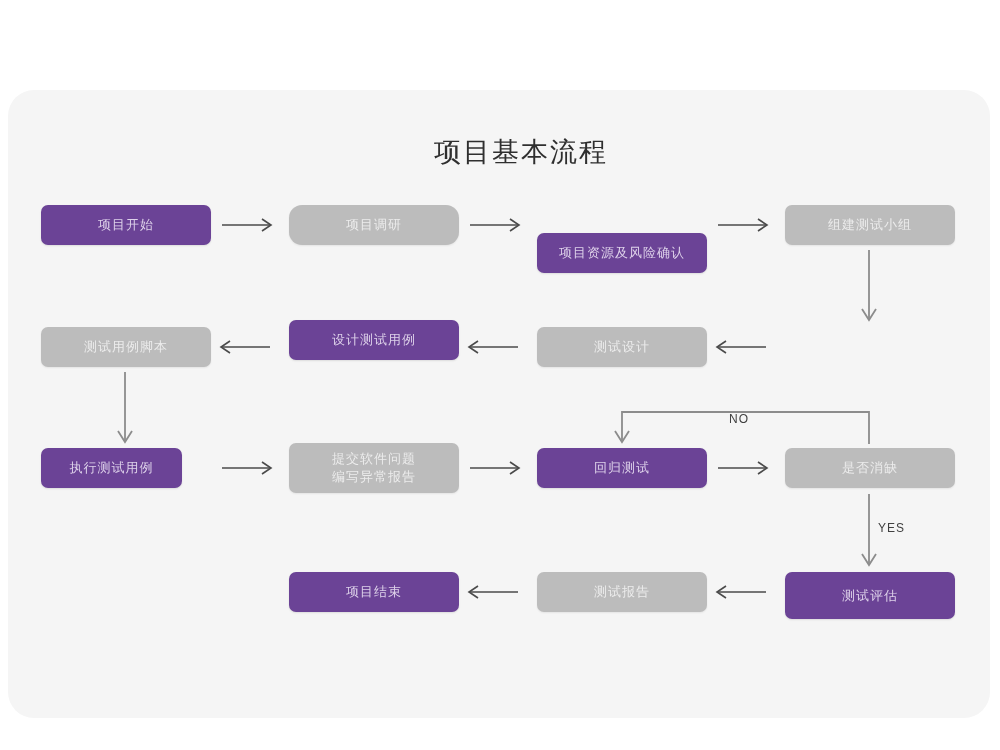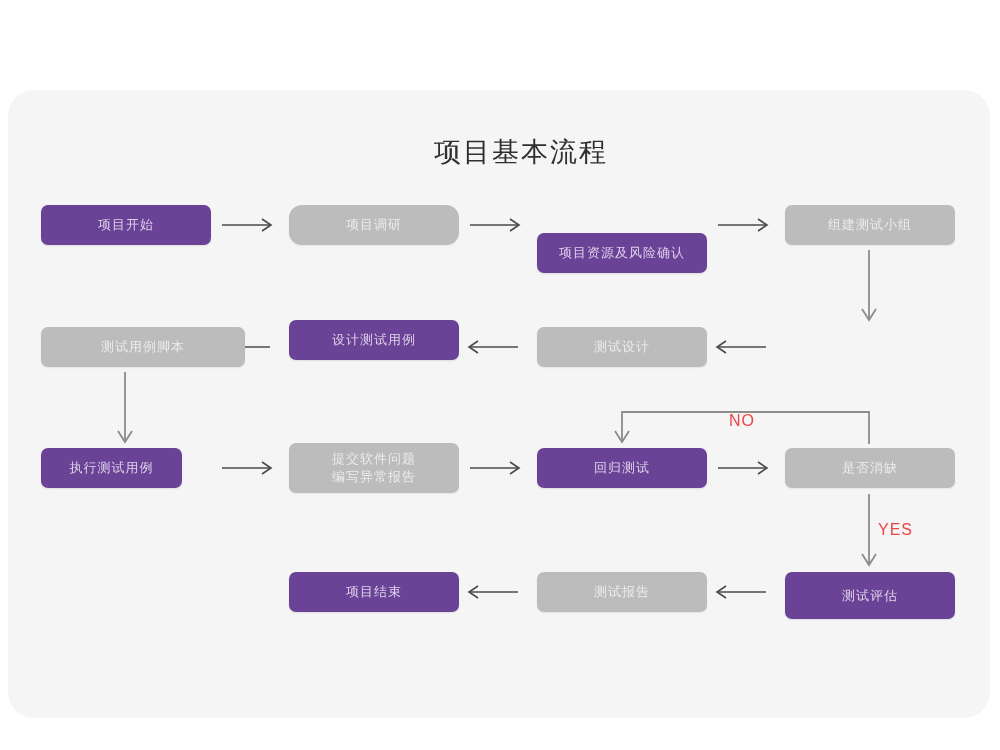--- a/index.html
+++ b/index.html
@@ -79,22 +79,22 @@
     stroke-width: 1.6;
     fill: none;
   }
   .edge-soft {
     stroke: #8c8c8c;
     stroke-width: 1.8;
     fill: none;
   }
   .edge-label {
     position: absolute;
-    font-size: 16px;
-    color: #ef4444;
+    font-size: 12px;
+    color: #404040;
     letter-spacing: 1px;
   }
 </style>
 </head>
 <body>
 
 <div id="canvas">
 
   <div class="panel"></div>
 
@@ -175,21 +175,21 @@
   <div class="edge-label" style="left:878px; top:521px;">YES</div>
 
   <div class="node purple" style="left:41px;  top:205px; width:170px; height:40px;">项目开始</div>
 
   <div class="node gray" style="left:289px; top:205px; width:170px; height:40px;border-radius:13px;">项目调研</div>
 
   <div class="node purple" style="left:537px; top:205px; width:170px; height:40px;margin-top:28px;">项目资源及风险确认</div>
 
   <div class="node gray" style="left:785px; top:205px; width:170px; height:40px;">组建测试小组</div>
 
-  <div class="node gray" style="left:41px;  top:327px; width:204px; height:40px;">测试用例脚本</div>
+  <div class="node gray" style="left:41px;  top:327px; width:170px; height:40px;">测试用例脚本</div>
 
   <div class="node purple" style="left:289px; top:320px; width:170px; height:40px;">设计测试用例</div>
 
   <div class="node gray" style="left:537px; top:327px; width:170px; height:40px;">测试设计</div>
 
 
   <div class="node purple" style="left:41px;  top:448px; width:141px; height:40px;">执行测试用例</div>
 
   <div class="node gray" style="left:289px; top:443px; width:170px; height:50px; white-space:pre-line;">提交软件问题
 编写异常报告</div>

